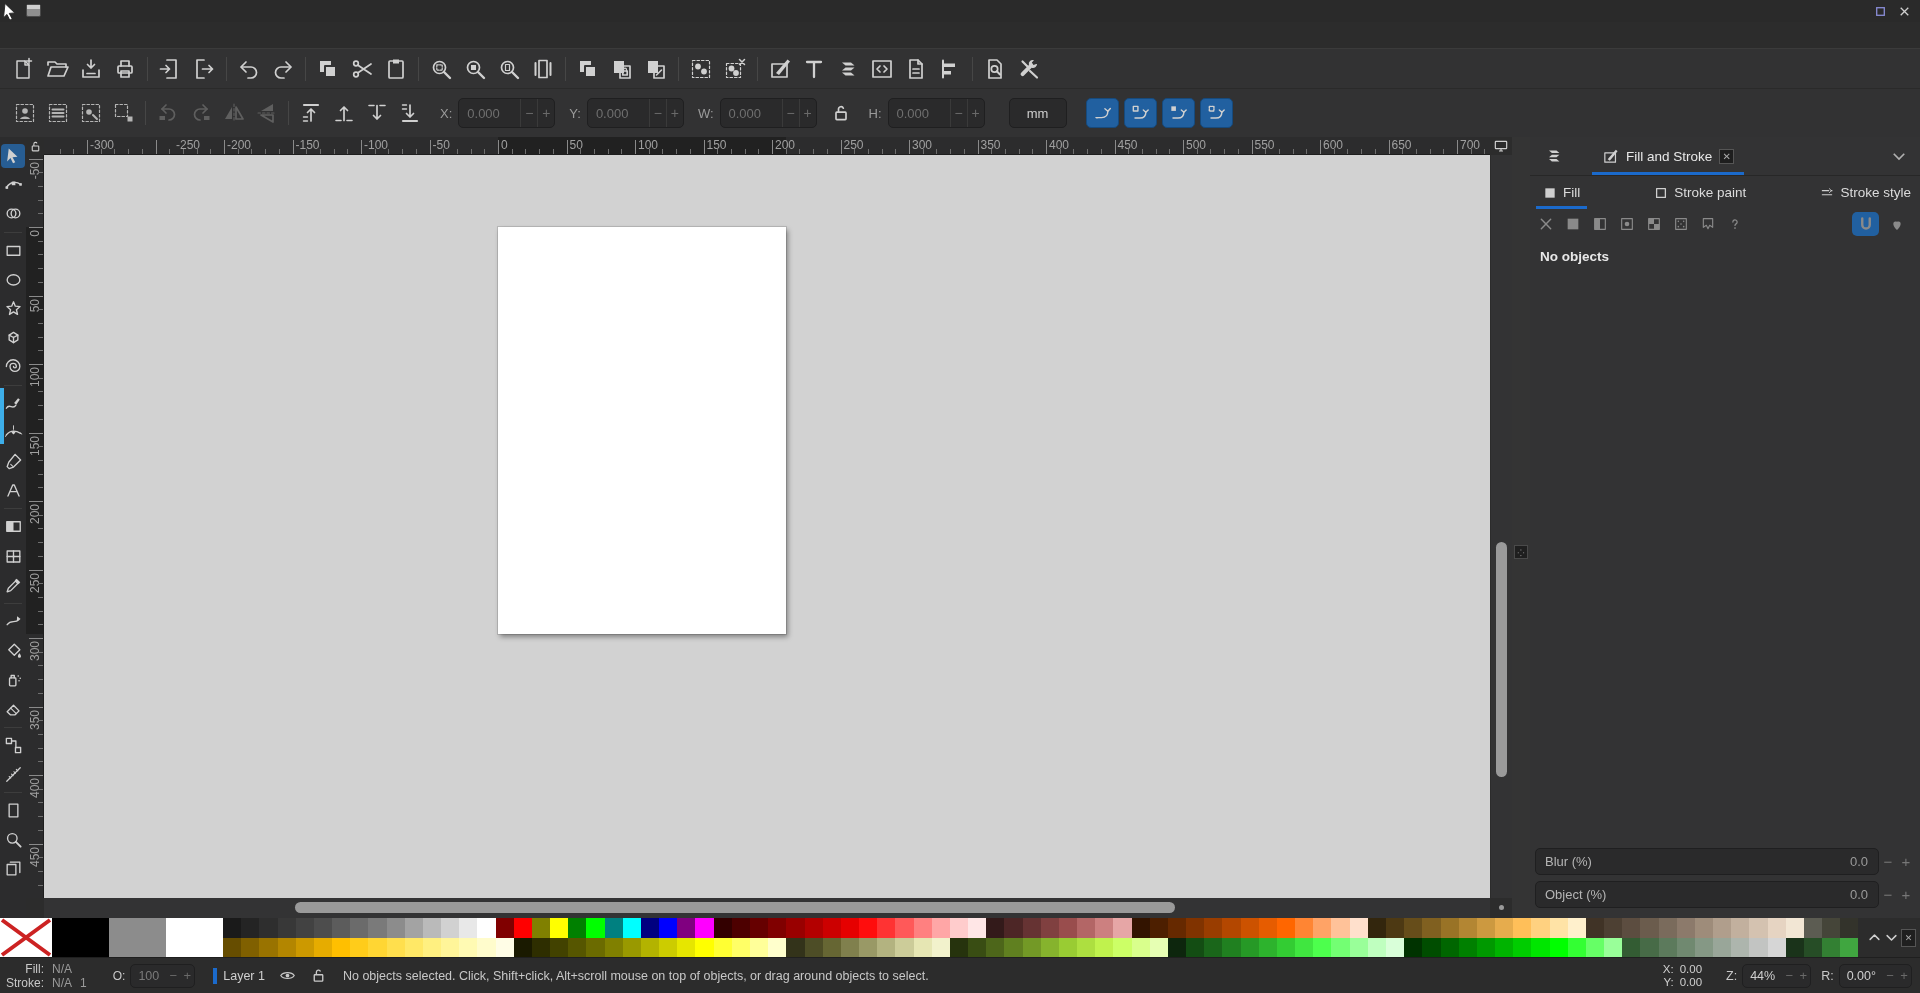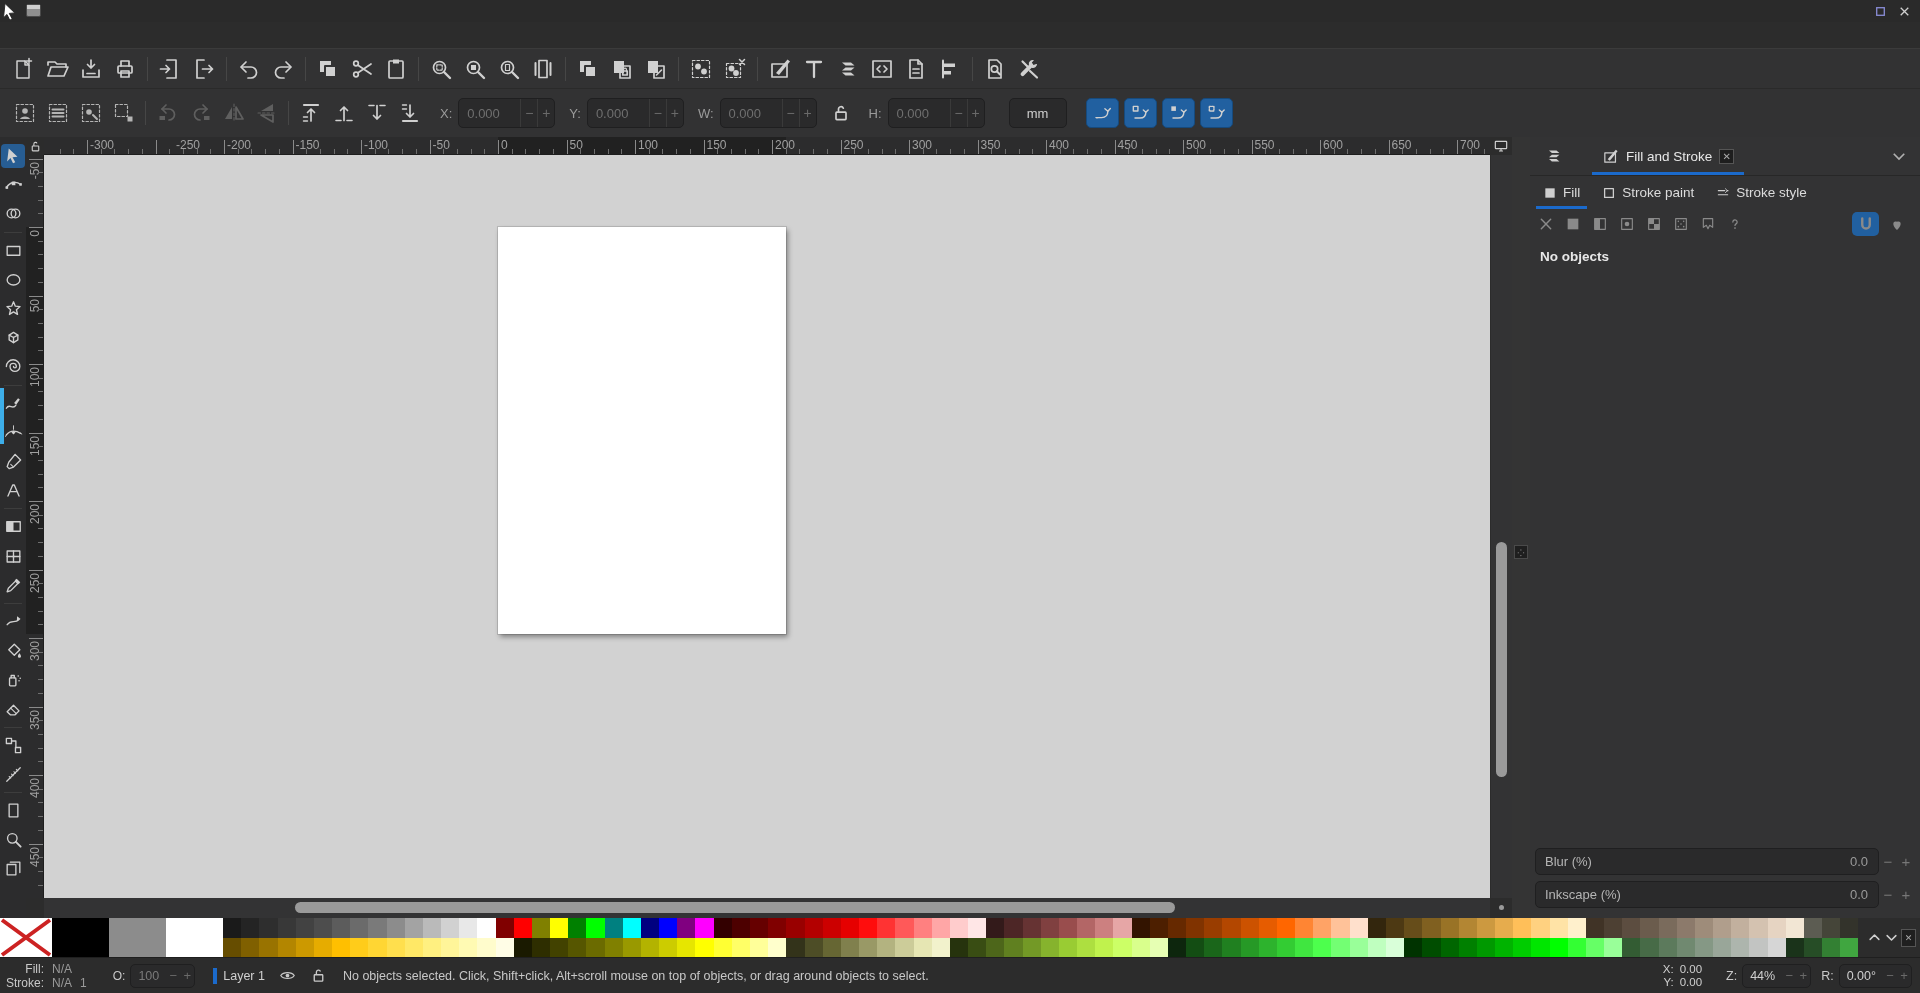--- a/index.html
+++ b/index.html
@@ -75,21 +75,21 @@
   
   .dock { position:absolute; left:1530px; top:0; width:390px; height:781px; background:#333334; display:flex; flex-direction:column; }
   .dock-tabbar { position:relative; height:39px; border-bottom:1px solid #272727; display:flex; align-items:center; }
   .dock-stack-ic { margin-left:14px; }
   .dock-tab { position:relative; margin-left:28px; height:100%; display:flex; align-items:center; gap:7px; padding:0 10px; }
   .dock-tab-label { font-size:13.5px; color:#e8e8e8; }
   .dock-tab-underline { position:absolute; left:0; right:0; bottom:0; height:3px; background:#1b6acb; }
   .tab-close { width:15px; height:15px; background:#1e1e1e; border:1px solid #555; display:flex; align-items:center; justify-content:center; color:#aaa; font-size:10px; }
   .dock-chevron { margin-left:auto; margin-right:12px; color:#b0b0b0; }
 
-  .fs-tabs { display:flex; align-items:center; height:33px; padding-left:4px; gap:4px; }
+  .fs-tabs { display:flex; align-items:center; height:33px; padding-left:4px; gap:4px;justify-content:space-between; }
   .fs-tab { position:relative; height:100%; display:flex; align-items:center; gap:6px; padding:0 9px; font-size:13.5px; color:#dcdcdc; }
   .fs-tab .ic { width:14px; height:14px; color:#cfcfcf; }
   .fs-tab.active::after { content:""; position:absolute; left:2px; right:2px; bottom:0; height:3px; background:#1b6acb; }
 
   .paint-row { display:flex; align-items:center; height:30px; padding-left:8px; gap:9px; }
   .paint-row .ic { width:16px; height:16px; color:#8a8a8a; }
   .fillrule-group { margin-left:auto; margin-right:10px; display:flex; gap:4px; }
   .fr-btn { width:27px; height:24px; border-radius:5px; display:flex; align-items:center; justify-content:center; color:#8a8a8a; }
   .fr-btn.active { background:#2160a0; color:#fff; }
   .no-objects { margin:10px 0 0 10px; font-size:13.5px; font-weight:700; color:#e8e8e8; }
@@ -1313,21 +1313,21 @@
         <div class="sliderspin">
           <div class="bar">
             <span class="slabel">Blur (%)</span>
             <span class="sval">0.0</span>
           </div>
           <span class="sbtn">−</span>
           <span class="sbtn">+</span>
         </div>
         <div class="sliderspin">
           <div class="bar">
-            <span class="slabel">Inkscape (%)</span>
+            <span class="slabel">Object (%)</span>
             <span class="sval">0.0</span>
           </div>
           <span class="sbtn">−</span>
           <span class="sbtn">+</span>
         </div>
       </div>
     </aside>
   </div>
 
   <div class="palette" id="palette">

